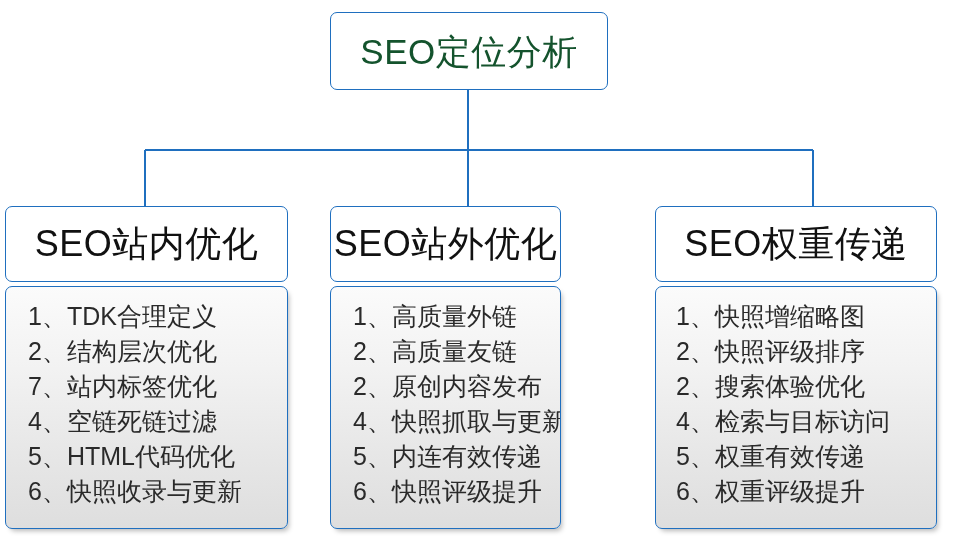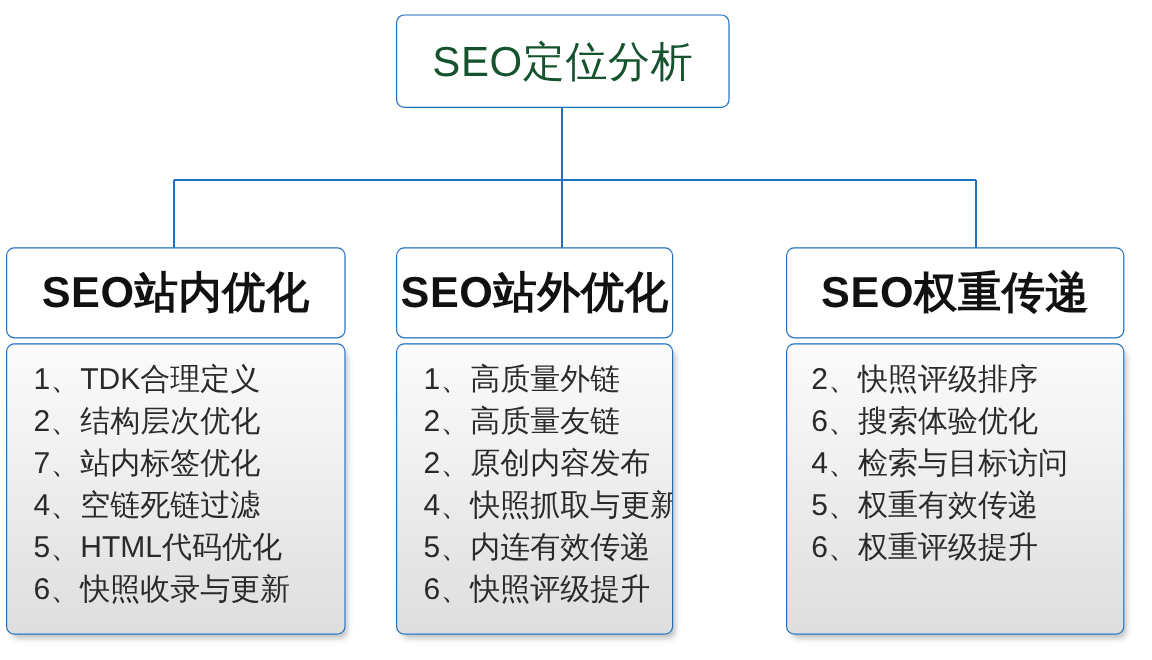--- a/index.html
+++ b/index.html
@@ -67,21 +67,20 @@
     display: flex;
     align-items: center;
     justify-content: center;
   }
   .branch-head .head-title {
     font-size: 36px;
     color: #111111;
     letter-spacing: 0.5px;
     line-height: 1;
     white-space: nowrap;
-    font-weight: bold;
   }
   .branch-body {
     box-sizing: border-box;
     margin-top: 4px;
     border: 1.4px solid #1f6fbf;
     border-radius: 7px;
     height: 243px;
     background: linear-gradient(180deg, #fbfbfb 0%, #f2f2f2 34%, #e6e6e6 72%, #dedede 100%);
     box-shadow: 3px 4px 5px -2px rgba(0,0,0,0.28);
     padding: 12px 0 11px 0;
@@ -160,22 +159,23 @@
       </ol>
     </div>
   </div>
 
   <div class="branch" id="branch-2">
     <div class="branch-head">
       <span class="head-title">SEO权重传递</span>
     </div>
     <div class="branch-body">
       <ol>
+        <li>1、快照增缩略图</li>
         <li>2、快照评级排序</li>
-        <li>6、搜索体验优化</li>
+        <li>2、搜索体验优化</li>
         <li>4、检索与目标访问</li>
         <li>5、权重有效传递</li>
         <li>6、权重评级提升</li>
       </ol>
     </div>
   </div>
 
 </div>
 
 </body></html>

